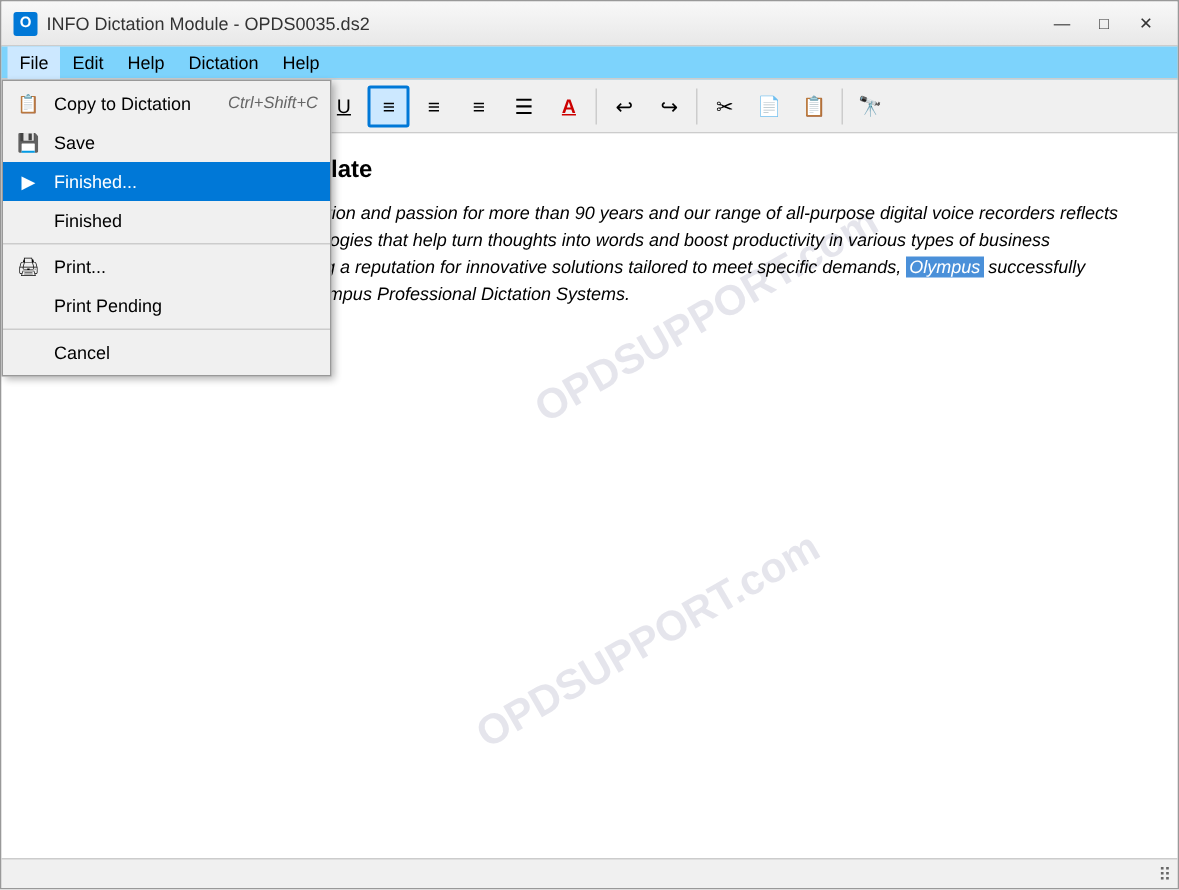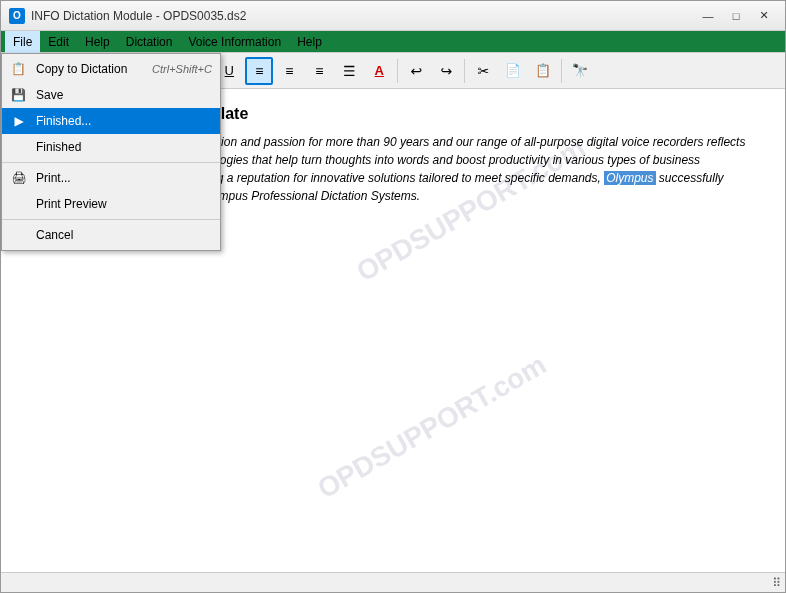--- a/index.html
+++ b/index.html
@@ -64,21 +64,21 @@
       align-items: center;
       justify-content: center;
       font-size: 11px;
       color: #333;
     }
 
     .menu-bar {
       display: flex;
       align-items: center;
       height: 22px;
-      background: #15803d;
+      background: #7dd3fc;
       border-bottom: 1px solid #ccc;
       padding: 0 4px;
       position: relative;
     }
     .menu-item {
       padding: 2px 8px;
       cursor: pointer;
       font-size: 12px;
       color: #000;
       height: 22px;
@@ -241,21 +241,20 @@
       <button class="title-btn">□</button>
       <button class="title-btn close">✕</button>
     </div>
   </div>
 
   <div class="menu-bar">
     <div class="menu-item active">File</div>
     <div class="menu-item">Edit</div>
     <div class="menu-item">Help</div>
     <div class="menu-item">Dictation</div>
-    <div class="menu-item">Voice Information</div>
     <div class="menu-item">Help</div>
 
     <div class="dropdown-menu">
       <div class="dropdown-item">
         <div class="dropdown-left">
           <span class="item-icon">📋</span>
           <span>Copy to Dictation</span>
         </div>
         <span class="shortcut">Ctrl+Shift+C</span>
       </div>
@@ -280,21 +279,21 @@
       <div class="dropdown-separator"></div>
       <div class="dropdown-item">
         <div class="dropdown-left">
           <span class="item-icon">🖨</span>
           <span>Print...</span>
         </div>
       </div>
       <div class="dropdown-item">
         <div class="dropdown-left">
           <span class="item-icon"></span>
-          <span>Print Preview</span>
+          <span>Print Pending</span>
         </div>
       </div>
       <div class="dropdown-separator"></div>
       <div class="dropdown-item">
         <div class="dropdown-left">
           <span class="item-icon"></span>
           <span>Cancel</span>
         </div>
       </div>
     </div>

